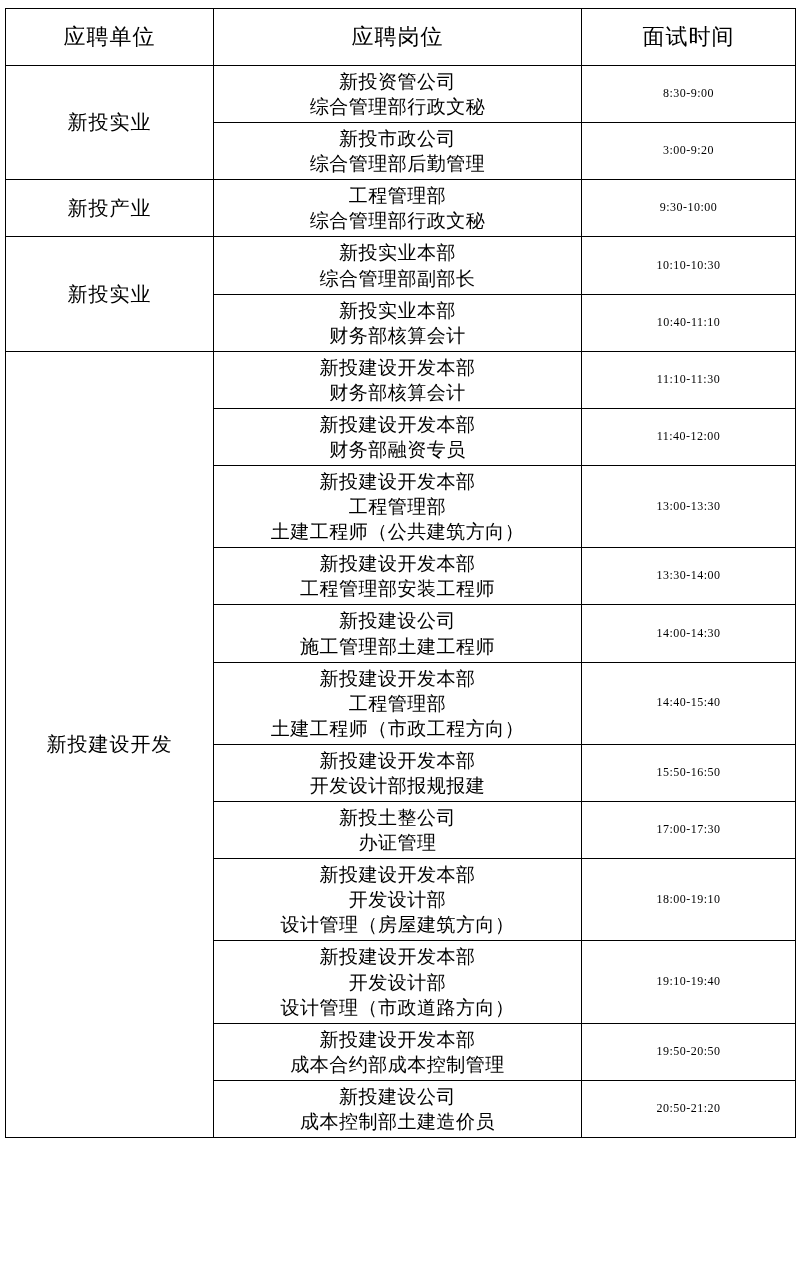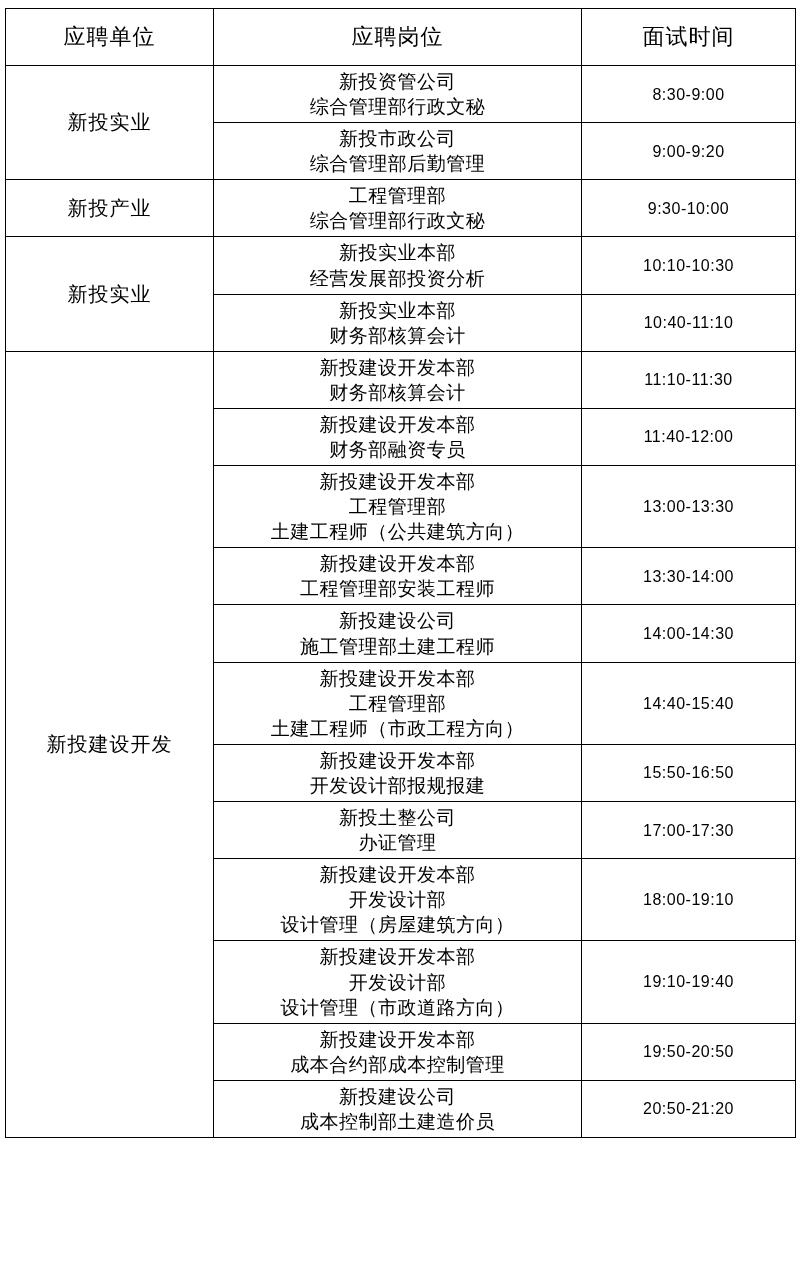--- a/index.html
+++ b/index.html
@@ -46,23 +46,23 @@
   }
   td.unit-cell {
     font-size: 20px;
     letter-spacing: 1px;
   }
   td.post-cell {
     font-size: 19px;
     letter-spacing: 0.5px;
   }
   td.time-cell {
-    font-size: 16px;
+    font-size: 12px;
     letter-spacing: 0.5px;
-    font-family: Liberation Sans, sans-serif;
+    font-family: Liberation Serif, serif;
   }
   .post-line {
     display: block;
     white-space: nowrap;
     text-align: center;
   }
 </style>
 </head>
 <body>
 
@@ -87,37 +87,37 @@
           <span class="post-line">新投资管公司</span>
           <span class="post-line">综合管理部行政文秘</span>
         </td>
         <td class="time-cell">8:30-9:00</td>
       </tr>
       <tr>
         <td class="post-cell">
           <span class="post-line">新投市政公司</span>
           <span class="post-line">综合管理部后勤管理</span>
         </td>
-        <td class="time-cell">9:00-9:20</td>
+        <td class="time-cell">3:00-9:20</td>
       </tr>
 
       <tr>
         <td class="unit-cell" rowspan="1">新投产业</td>
         <td class="post-cell">
           <span class="post-line">工程管理部</span>
           <span class="post-line">综合管理部行政文秘</span>
         </td>
         <td class="time-cell">9:30-10:00</td>
       </tr>
 
       <tr>
         <td class="unit-cell" rowspan="2">新投实业</td>
         <td class="post-cell">
           <span class="post-line">新投实业本部</span>
-          <span class="post-line">经营发展部投资分析</span>
+          <span class="post-line">综合管理部副部长</span>
         </td>
         <td class="time-cell">10:10-10:30</td>
       </tr>
       <tr>
         <td class="post-cell">
           <span class="post-line">新投实业本部</span>
           <span class="post-line">财务部核算会计</span>
         </td>
         <td class="time-cell">10:40-11:10</td>
       </tr>

